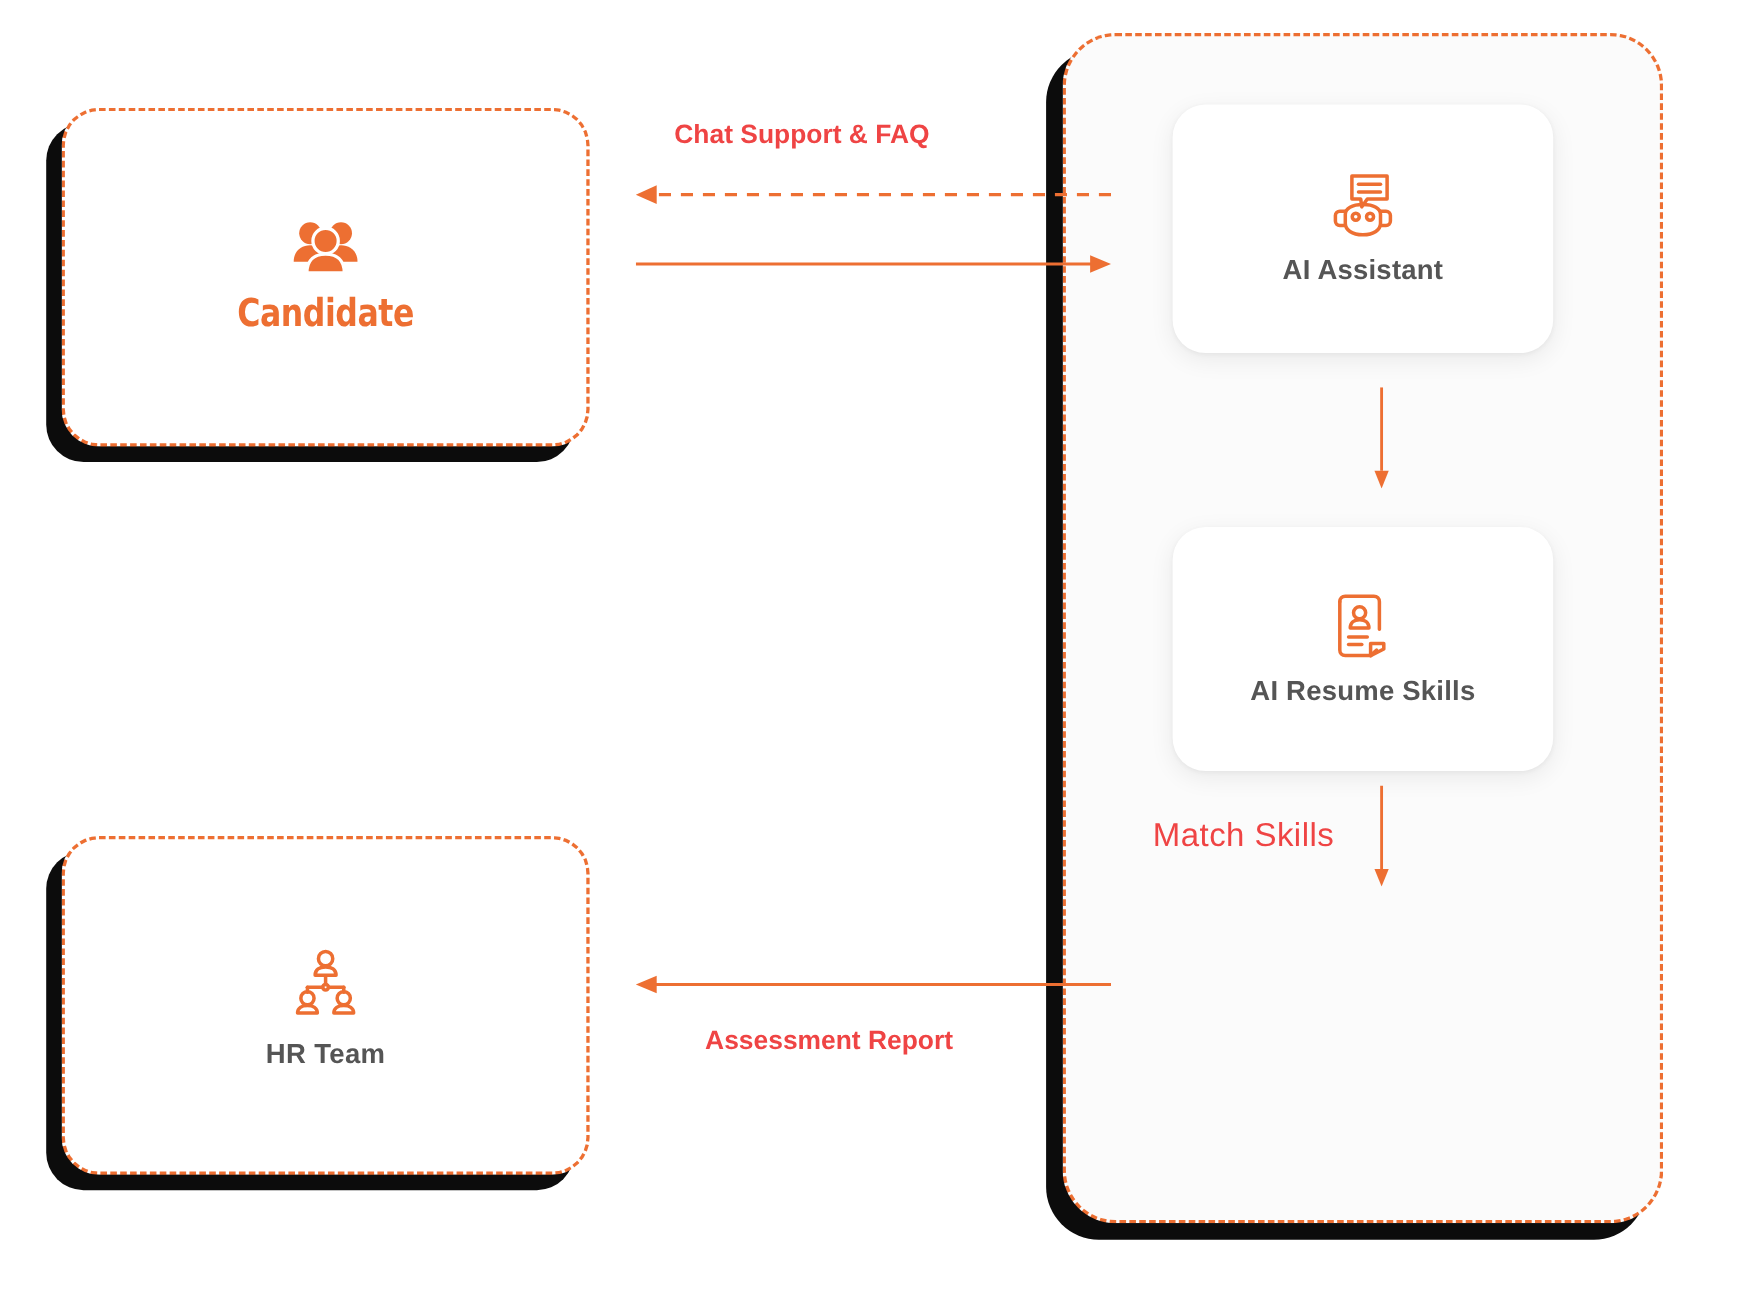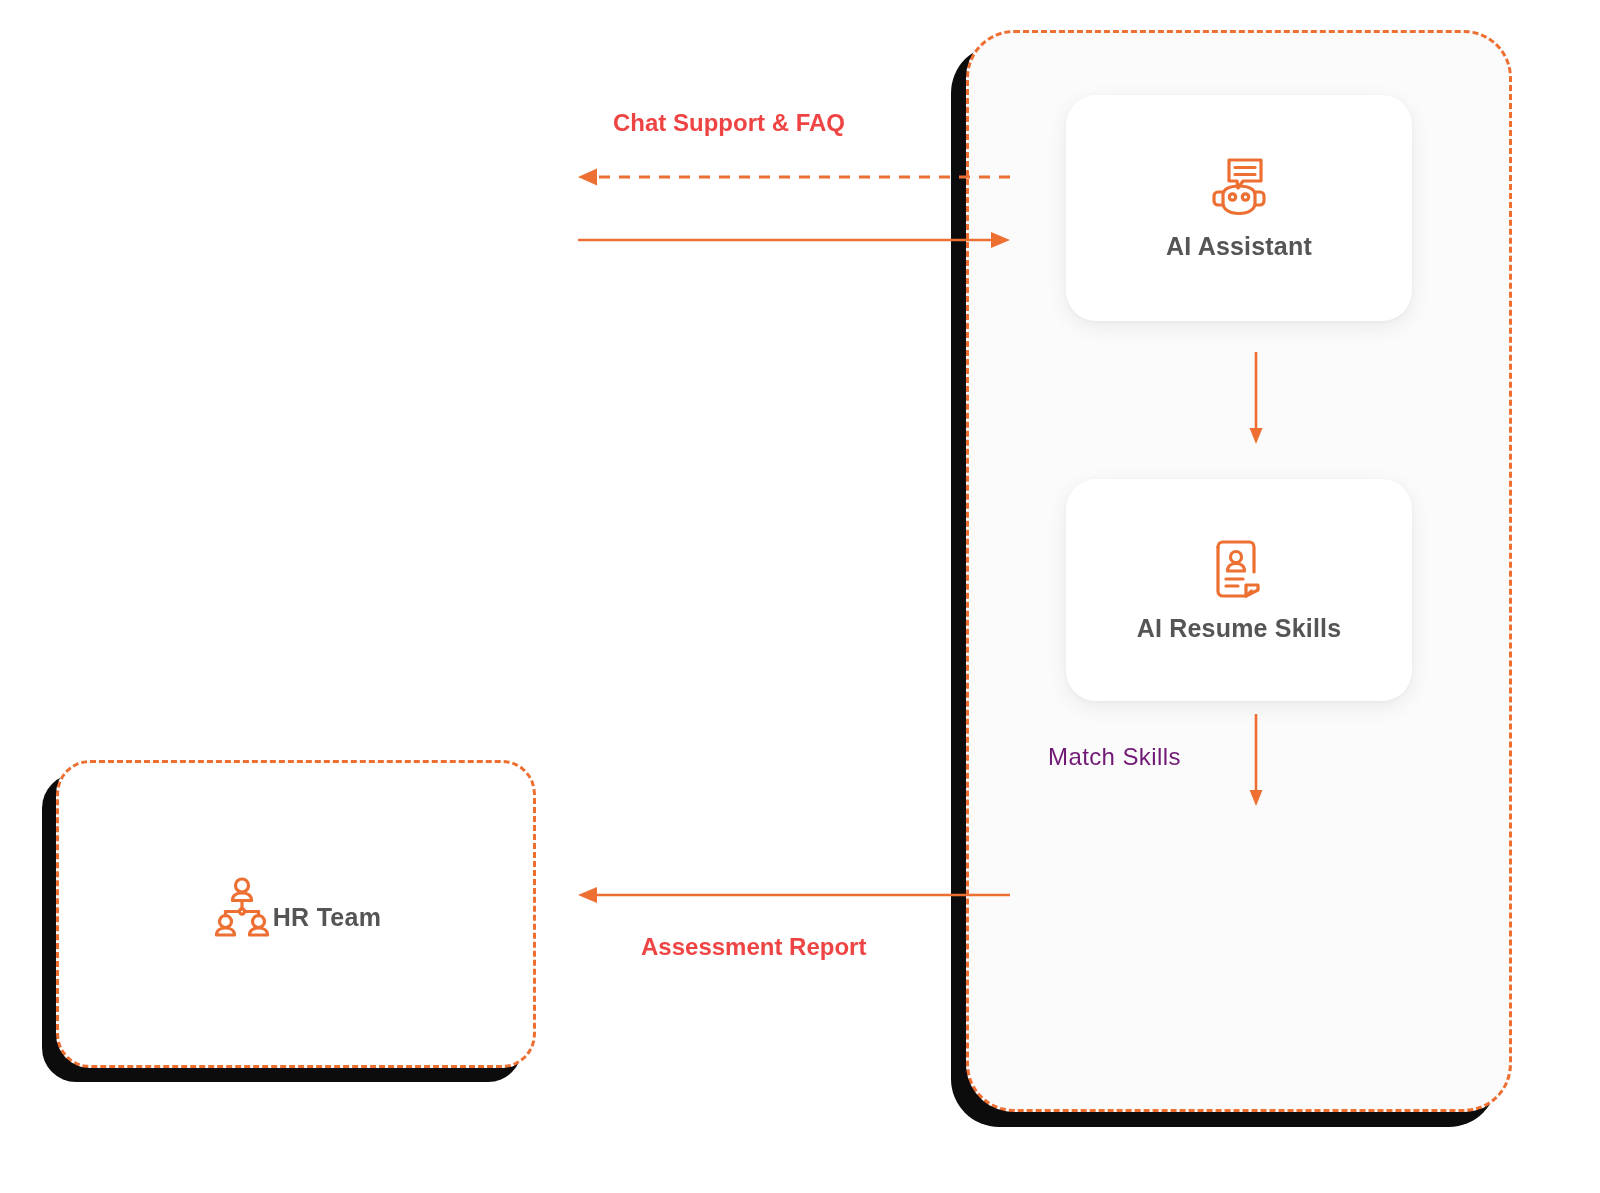--- a/index.html
+++ b/index.html
@@ -60,21 +60,21 @@
     white-space: nowrap;
   }
 
   
   #hrteam-box {
     left: 56px;
     top: 760px;
     width: 480px;
     height: 308px;
     display: flex;
-    flex-direction: row;
+    flex-direction: column;
     align-items: center;
     justify-content: center;
     padding-top: 6px;
   }
 
   #hrteam-box .icon-wrap { margin-bottom: 20px; }
 
   .node-label-gray {
     color: #555555;
     font-family: "Liberation Sans", sans-serif;
@@ -147,35 +147,48 @@
     font-size: 24px;
     white-space: nowrap;
   }
   #label-chat-support { left: 613px; top: 109px; }
   #label-assessment-report { left: 641px; top: 933px; }
 
   #label-match-skills {
     position: absolute;
     left: 1048px;
     top: 743px;
-    color: #701a75;
+    color: #ef4444;
     font-family: "Liberation Sans", sans-serif;
     font-weight: normal;
-    font-size: 24px;
+    font-size: 30px;
     letter-spacing: 0.4px;
     white-space: nowrap;
   }
 
   svg { display: block; }
 </style>
 </head>
 <body>
 
 <div id="stage">
 
+  <div class="dashed-box" id="candidate-box">
+    <span class="icon-wrap">
+      <svg width="62" height="50" viewBox="0 0 62 50" fill="#ED6F32">
+        <circle cx="17" cy="13" r="10"></circle>
+        <path d="M2 39 C2 29 9 24 17 24 C25 24 32 29 32 39 Z"></path>
+        <circle cx="45" cy="13" r="10"></circle>
+        <path d="M30 39 C30 29 37 24 45 24 C53 24 60 29 60 39 Z"></path>
+        <circle cx="31" cy="20" r="11.5" fill="#ED6F32" stroke="#ffffff" stroke-width="3"></circle>
+        <path d="M14 49 C14 37 21.5 32 31 32 C40.5 32 48 37 48 49 Z" fill="#ED6F32" stroke="#ffffff" stroke-width="3"></path>
+      </svg>
+    </span>
+    <span class="node-label-orange">Candidate</span>
+  </div>
 
   <div class="dashed-box" id="hrteam-box">
     <span class="icon-wrap">
       <svg width="62" height="62" viewBox="0 0 62 62" fill="none" stroke="#ED6F32" stroke-width="3.2" stroke-linecap="round" stroke-linejoin="round">
         <circle cx="31" cy="9.5" r="6.5"></circle>
         <path d="M21.5 24.5 C21.5 19.5 25.5 17 31 17 C36.5 17 40.5 19.5 40.5 24.5 Z"></path>
         <line x1="31" y1="25" x2="31" y2="33"></line>
         <circle cx="31" cy="35.5" r="2.6"></circle>
         <line x1="14.5" y1="35.5" x2="28.2" y2="35.5"></line>
         <line x1="33.8" y1="35.5" x2="47.5" y2="35.5"></line>

